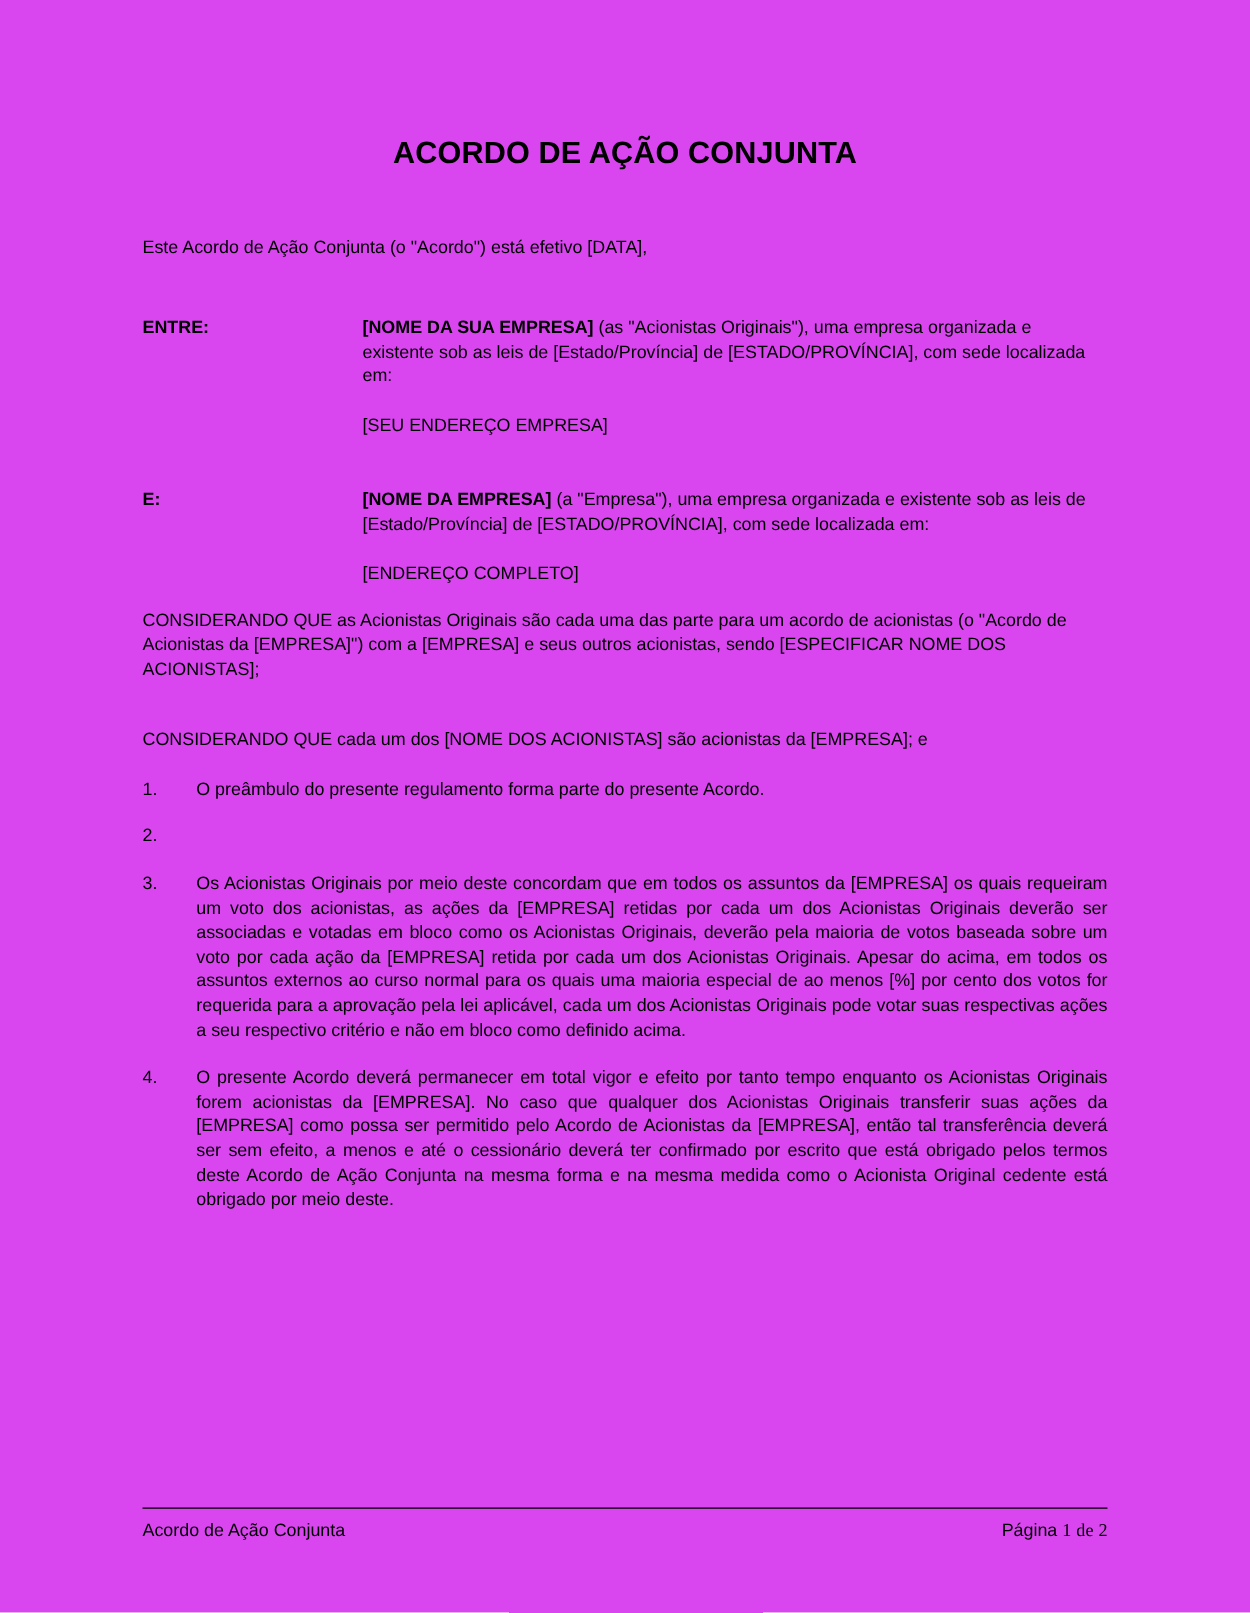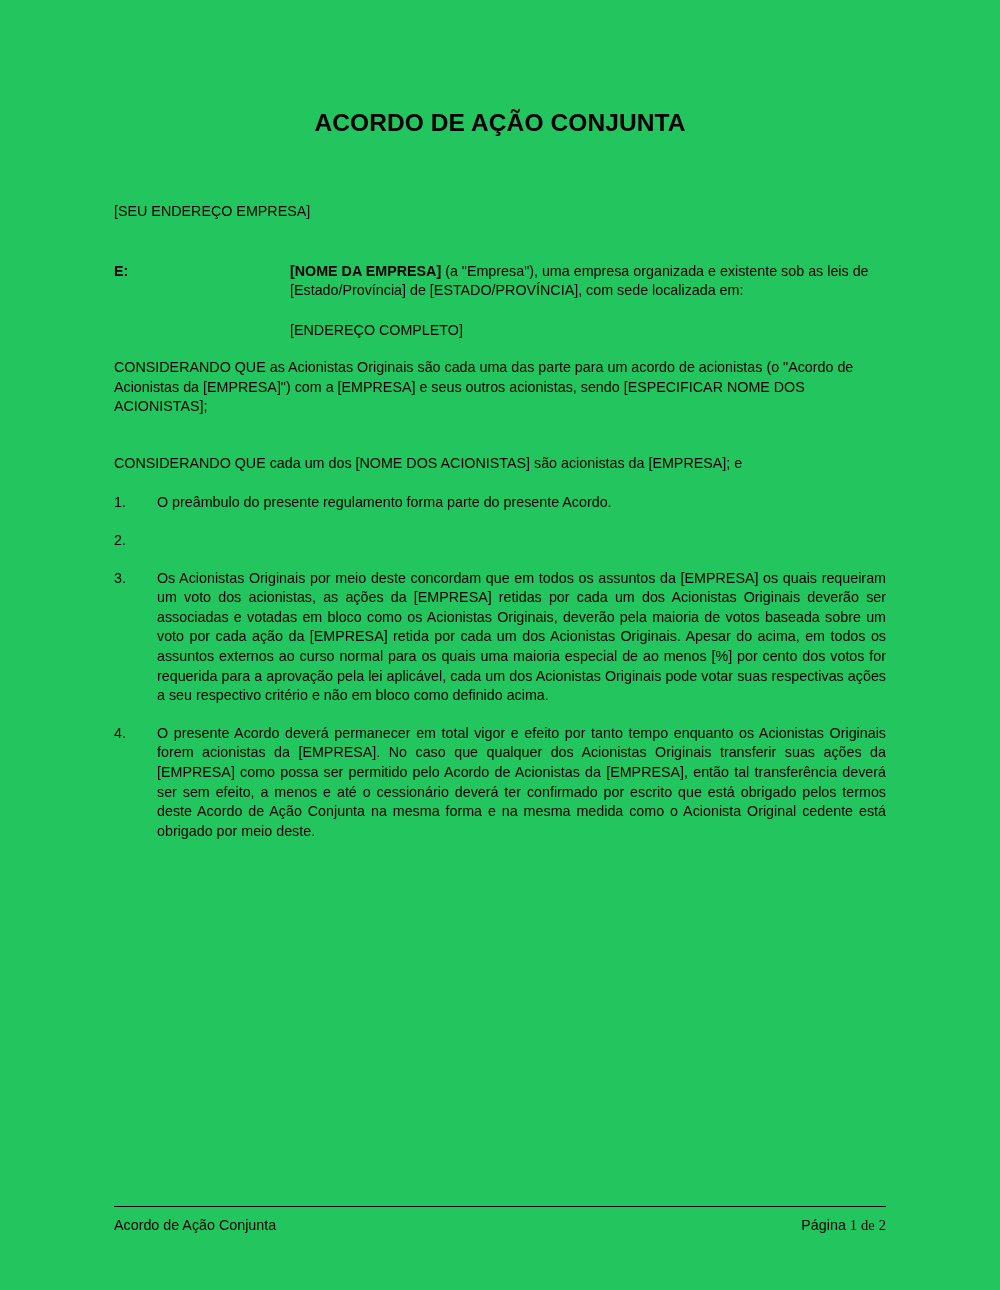--- a/index.html
+++ b/index.html
@@ -10,21 +10,21 @@
   }
   body {
     font-family: "Liberation Sans", sans-serif;
     color: #000000;
   }
   .page {
     position: relative;
     width: 1000px;
     height: 1290px;
     margin: 0 auto;
-    background: #22c55e;
+    background: #d946ef;
     overflow: hidden;
     box-sizing: border-box;
   }
   .content {
     position: absolute;
     left: 114px;
     top: 0;
     width: 772px;
   }
 
@@ -141,23 +141,26 @@
 </style>
 </head>
 <body>
 
 <div class="page">
 
   <div class="content">
 
     <h1 class="doc-title">ACORDO DE AÇÃO CONJUNTA</h1>
 
+    <p class="intro-para">Este Acordo de Ação Conjunta (o "Acordo") está efetivo [DATA],</p>
 
     <div class="party-block first">
+      <div class="party-label">ENTRE:</div>
       <div class="party-body">
+        <p class="party-desc"><span class="strong">[NOME DA SUA EMPRESA]</span><span> (as "Acionistas Originais"), uma empresa organizada e existente sob as leis de [Estado/Província] de [ESTADO/PROVÍNCIA], com sede localizada em:</span></p>
         <p class="party-address">[SEU ENDEREÇO EMPRESA]</p>
       </div>
     </div>
 
     <div class="party-block second">
       <div class="party-label">E:</div>
       <div class="party-body">
         <p class="party-desc"><span class="strong">[NOME DA EMPRESA]</span><span> (a "Empresa"), uma empresa organizada e existente sob as leis de [Estado/Província] de [ESTADO/PROVÍNCIA], com sede localizada em:</span></p>
         <p class="party-address">[ENDEREÇO COMPLETO]</p>
       </div>

